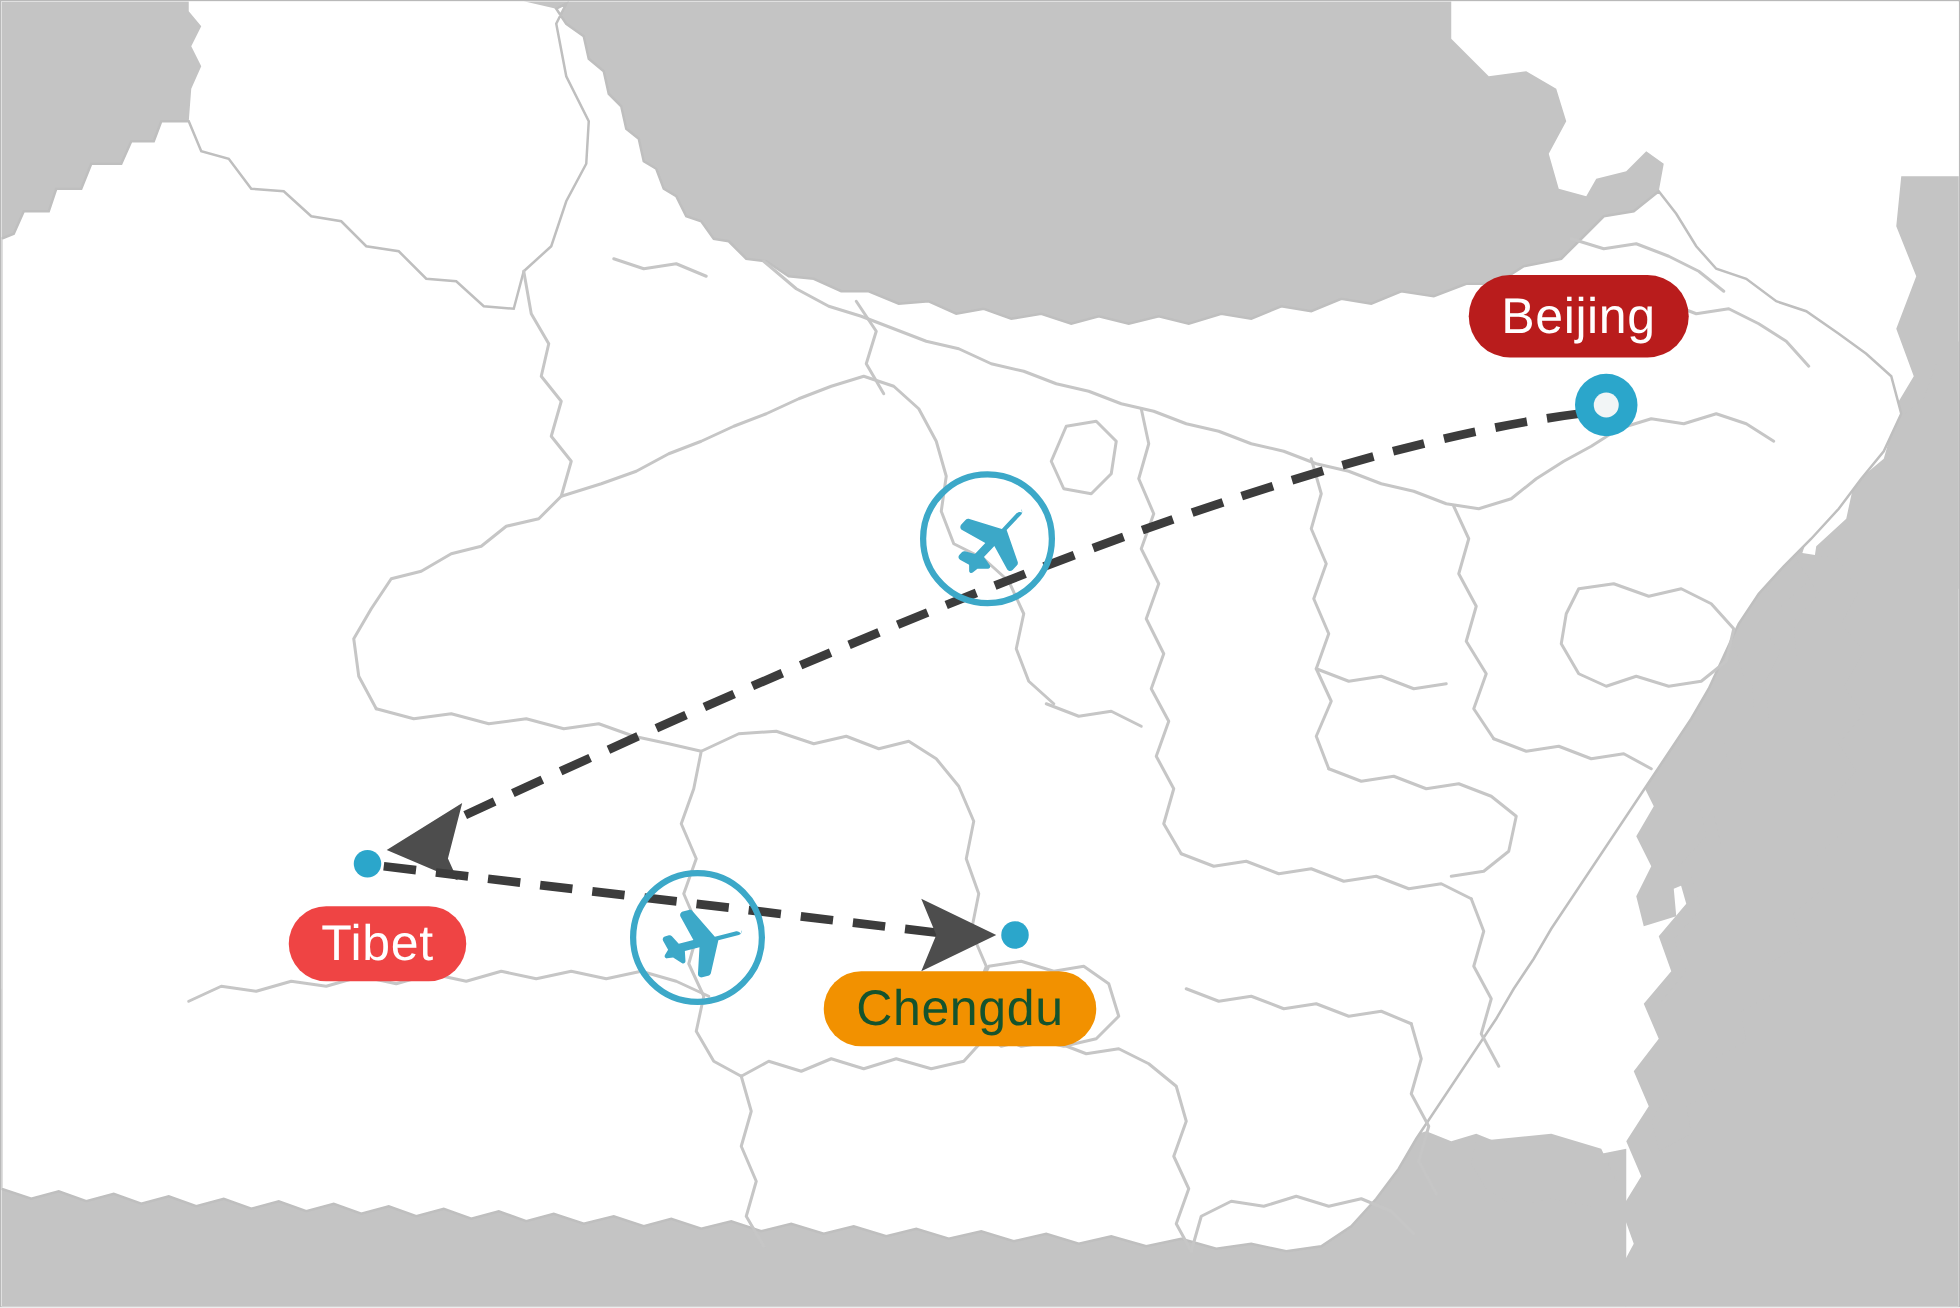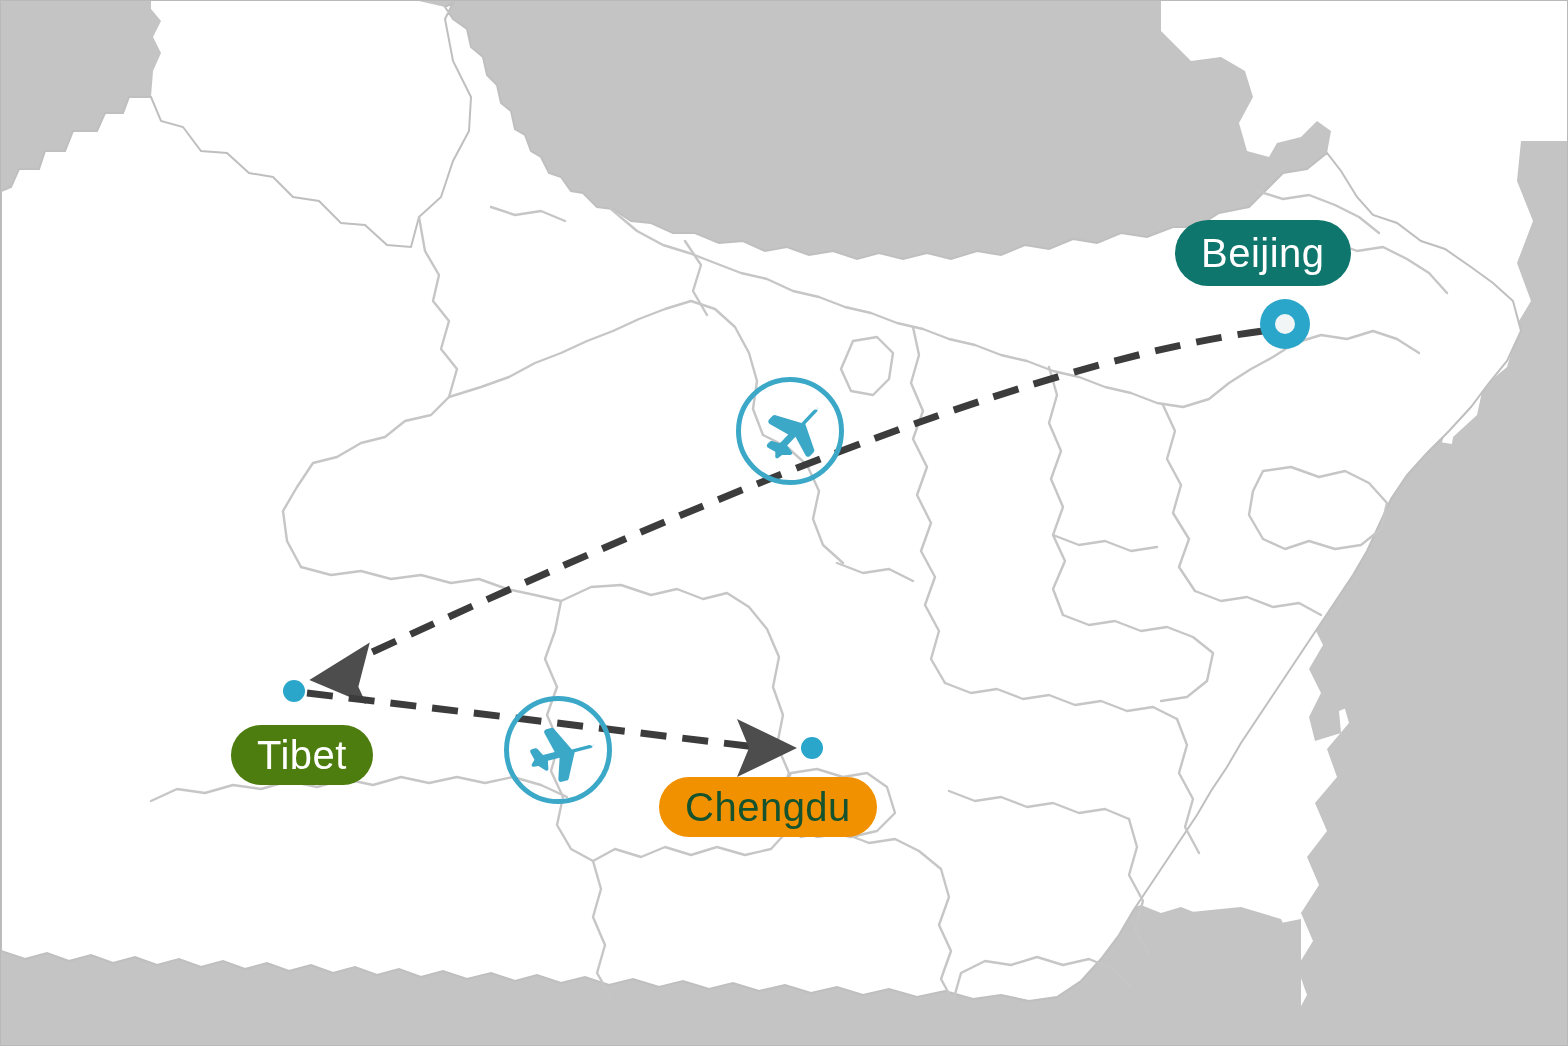--- a/index.html
+++ b/index.html
@@ -337,25 +337,25 @@
     </svg>
   </div>
 
   <div id="marker-beijing" style="background: rgb(43, 166, 203);">
     <div class="ring-hole"></div>
   </div>
 
   <div class="dot" id="dot-tibet" style="background: rgb(43, 166, 203);"></div>
   <div class="dot" id="dot-chengdu" style="background: rgb(43, 166, 203);"></div>
 
-  <div class="city-label" id="label-beijing" style="background: #0f766e; color: rgb(255, 255, 255);">
+  <div class="city-label" id="label-beijing" style="background: #b91c1c; color: rgb(255, 255, 255);">
     <span>Beijing</span>
   </div>
 
-  <div class="city-label" id="label-tibet" style="background: #4d7c0f; color: rgb(255, 255, 255);">
+  <div class="city-label" id="label-tibet" style="background: #ef4444; color: rgb(255, 255, 255);">
     <span>Tibet</span>
   </div>
 
   <div class="city-label" id="label-chengdu" style="background: rgb(242, 145, 0); color: #14532d;">
     <span>Chengdu</span>
   </div>
 
 </div>
 
 </body></html>

